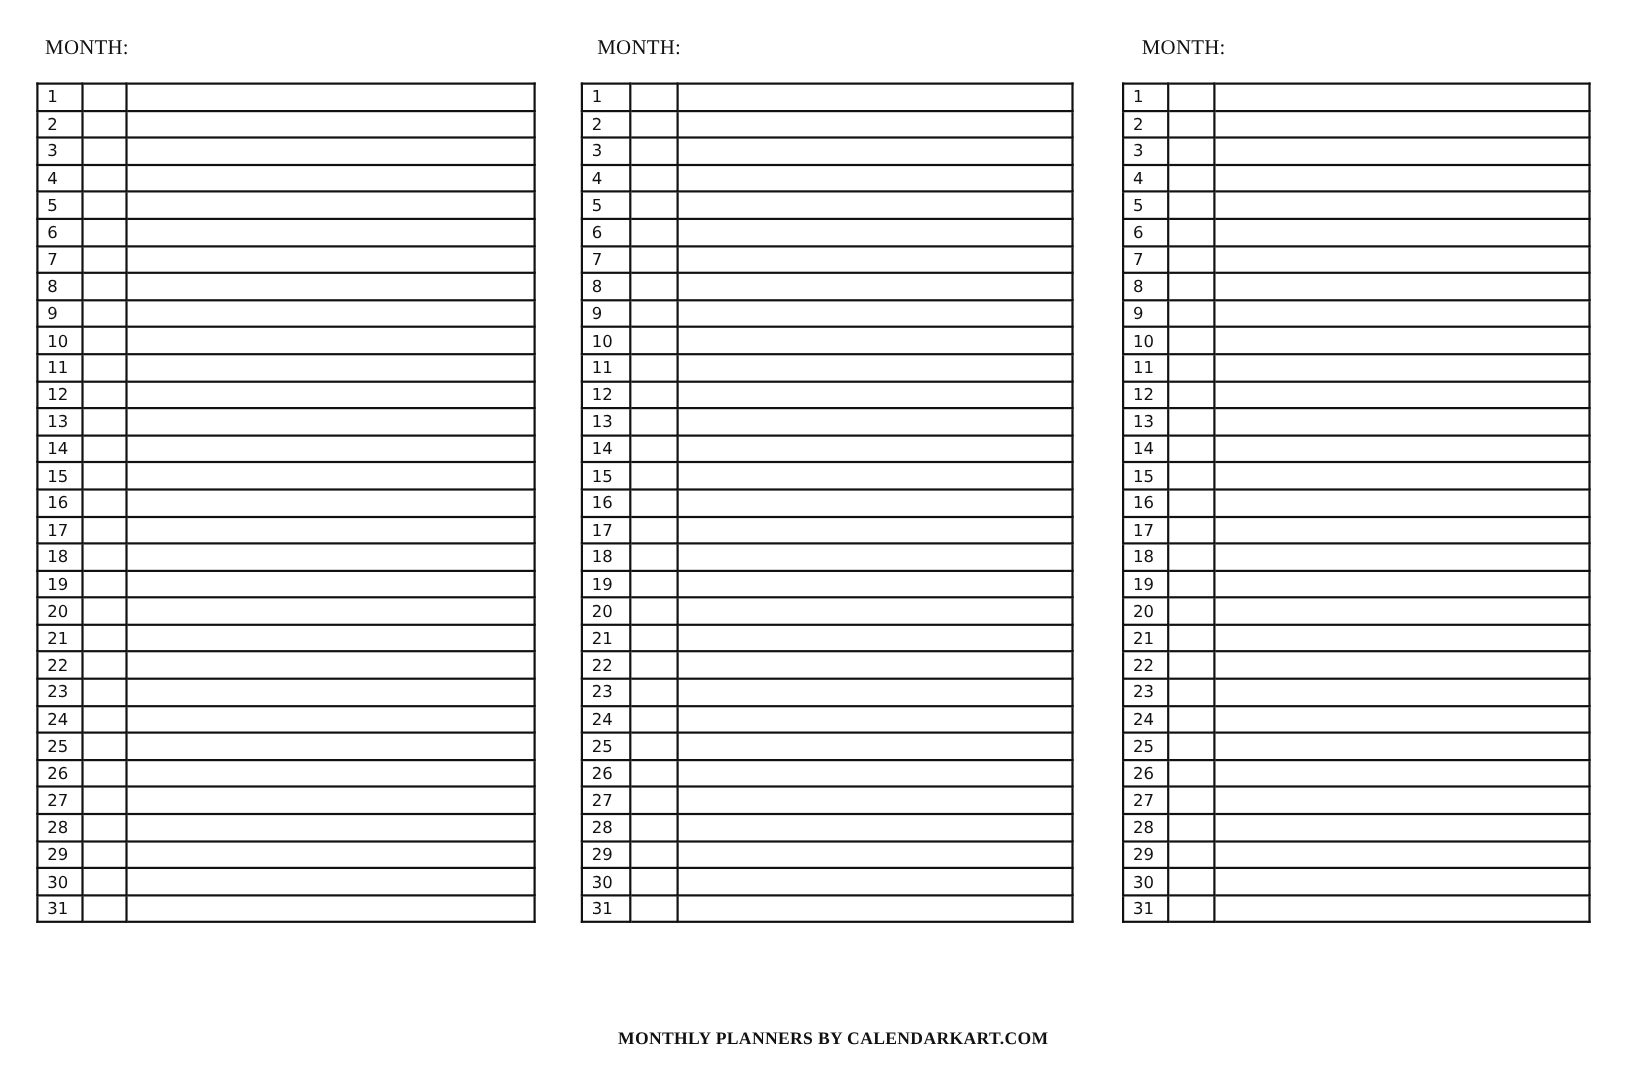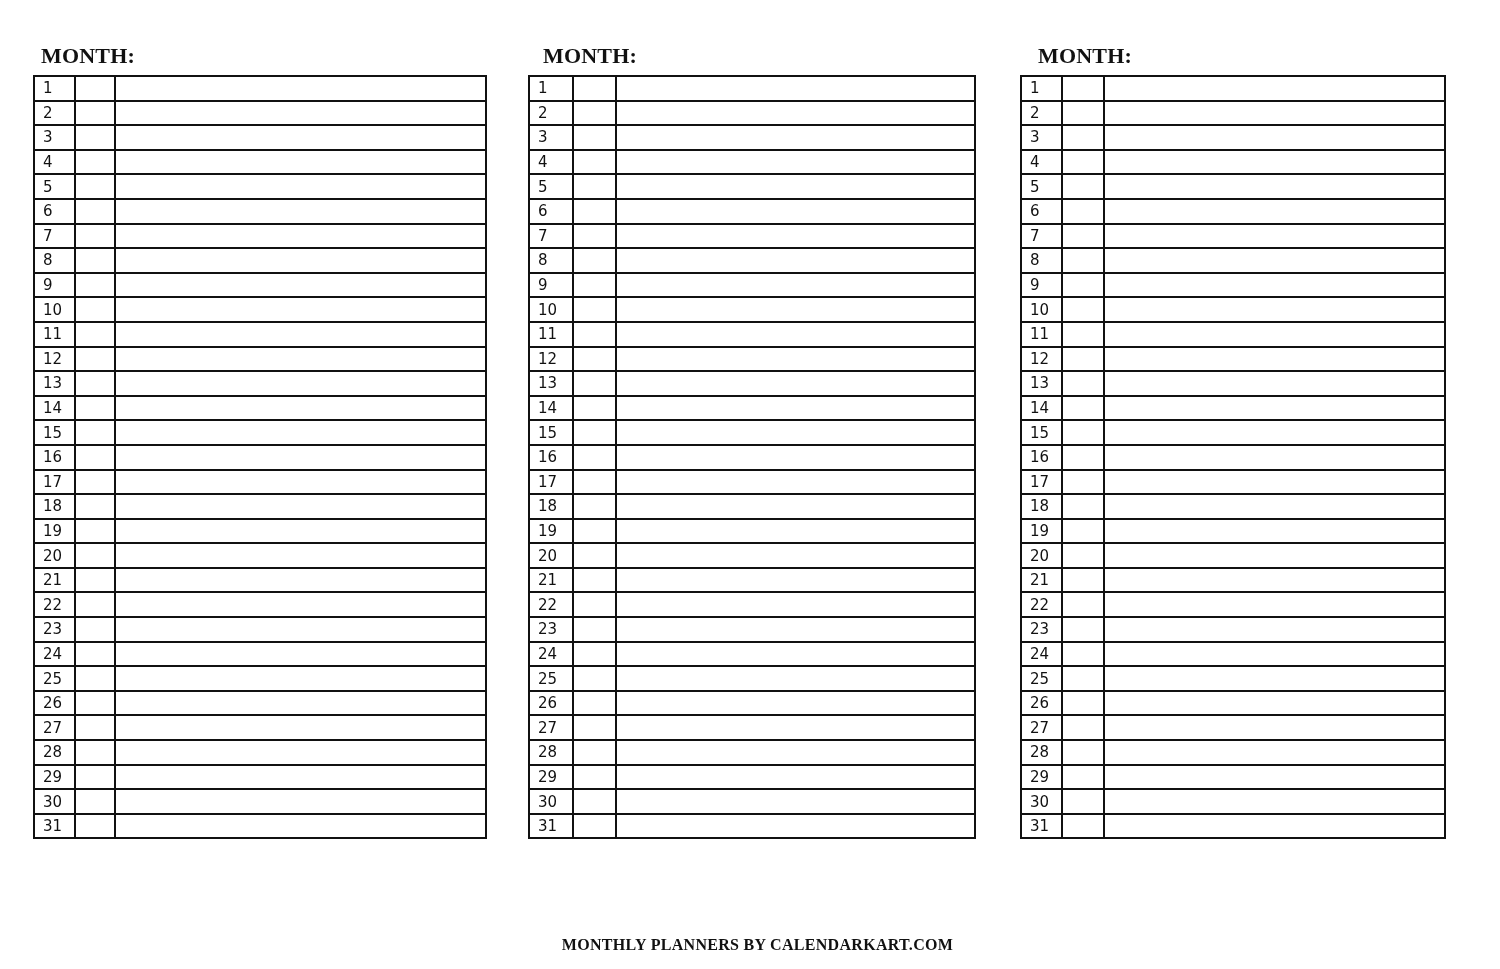--- a/index.html
+++ b/index.html
@@ -1,17 +1,17 @@
 <!DOCTYPE html>
 <html><head>
 <meta charset="utf-8">
 <style>
   html, body { margin:0; padding:0; background:#ffffff; }
   body { width:1500px; height:969px; position:relative; overflow:hidden; font-family:"Liberation Sans", sans-serif; color:#111; }
-  .month-label { position:absolute; top:43px; font-family:"Liberation Serif", serif; font-weight:bold; font-size:22px; letter-spacing:0.2px; color:#111; }
+  .month-label { position:absolute; top:33px; font-family:"Liberation Serif", serif; font-weight:normal; font-size:19px; letter-spacing:0.2px; color:#111; }
   table.planner { position:absolute; top:75px; border-collapse:collapse; table-layout:fixed; }
   table.planner td { border:2px solid #111; height:22.6px; padding:0; font-family:"DejaVu Sans", sans-serif; font-size:15px; line-height:22px; color:#111; }
   table.planner td.num { padding-left:8px; }
   .footer { position:absolute; top:936px; left:0; width:1515px; text-align:center; font-family:"Liberation Serif", serif; font-weight:bold; font-size:16px; letter-spacing:0.3px; color:#111; }
 </style>
 </head>
 <body>
 
 <div class="month-label" style="left:41px;">MONTH:</div>
 <div class="month-label" style="left:543px;">MONTH:</div>

